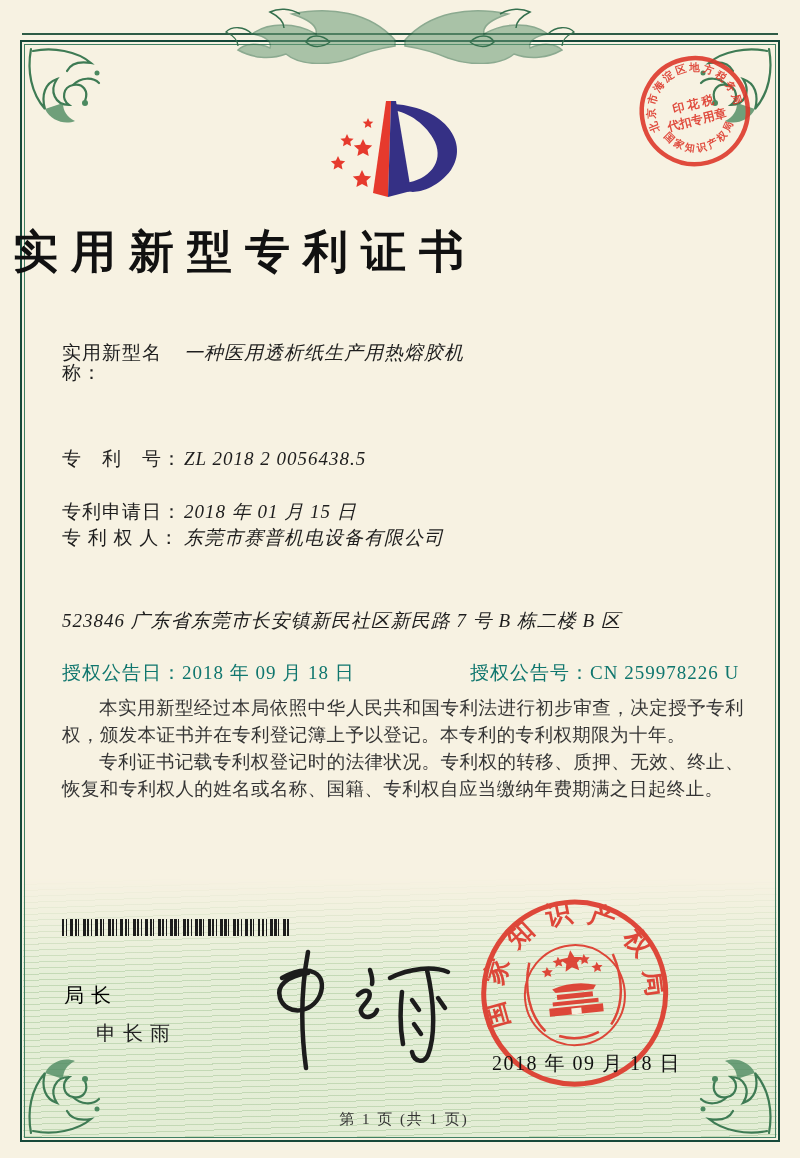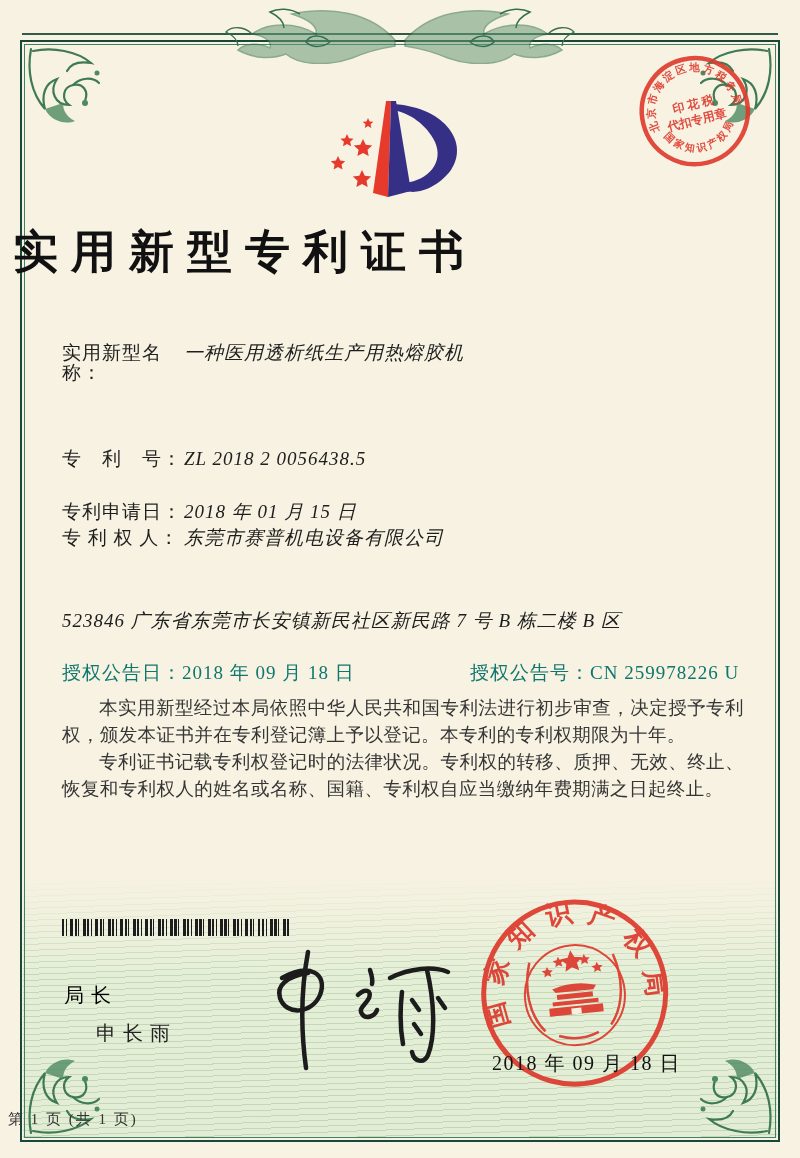--- a/index.html
+++ b/index.html
@@ -55,21 +55,21 @@
       #1d1d1d 0 2px, transparent 2px 3.5px,
       #1d1d1d 3.5px 4.5px, transparent 4.5px 8px,
       #1d1d1d 8px 11px, transparent 11px 12.5px);
   }
   #signer-title{left:64px;top:982px;font-size:20px;letter-spacing:7px;color:#000000;}
   #signer-name{left:64px;top:1020px;font-size:20px;letter-spacing:7px;color:#222;margin-left:32px;}
   #signature{left:190px;top:938px;width:270px;height:140px;z-index:5;}
   #cnipa-stamp{left:468px;top:888px;width:216px;height:216px;z-index:3;transform:rotate(-6deg);}
   #issue-date{left:492px;top:1050px;font-size:20px;letter-spacing:1.5px;color:#111;z-index:5;}
   #tax-stamp{left:620px;top:40px;width:152px;height:152px;z-index:4;transform:rotate(-14deg);}
-  #footer{left:8px;right:0;top:1110px;font-size:15px;
+  #footer{left:8px;right:0;top:1110px;text-align:center;font-size:15px;
           letter-spacing:2px;color:#333;z-index:4;}
   svg text{font-family:"Liberation Serif","DejaVu Serif",serif;}
 </style>
 </head>
 <body>
 
 <div id="page">
 
   <div id="green-zone"></div>
 

